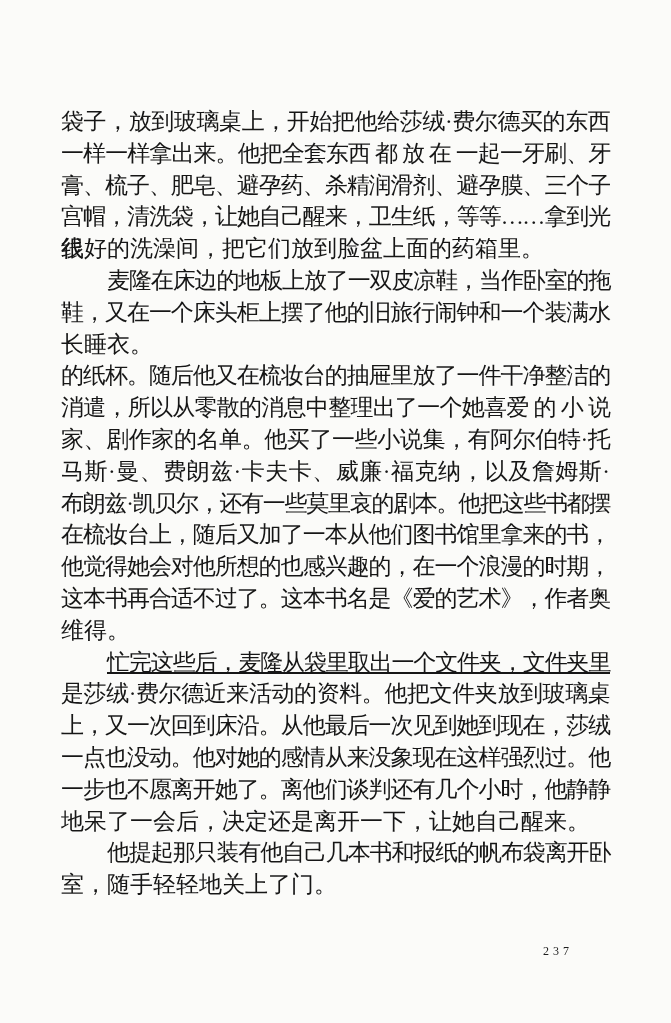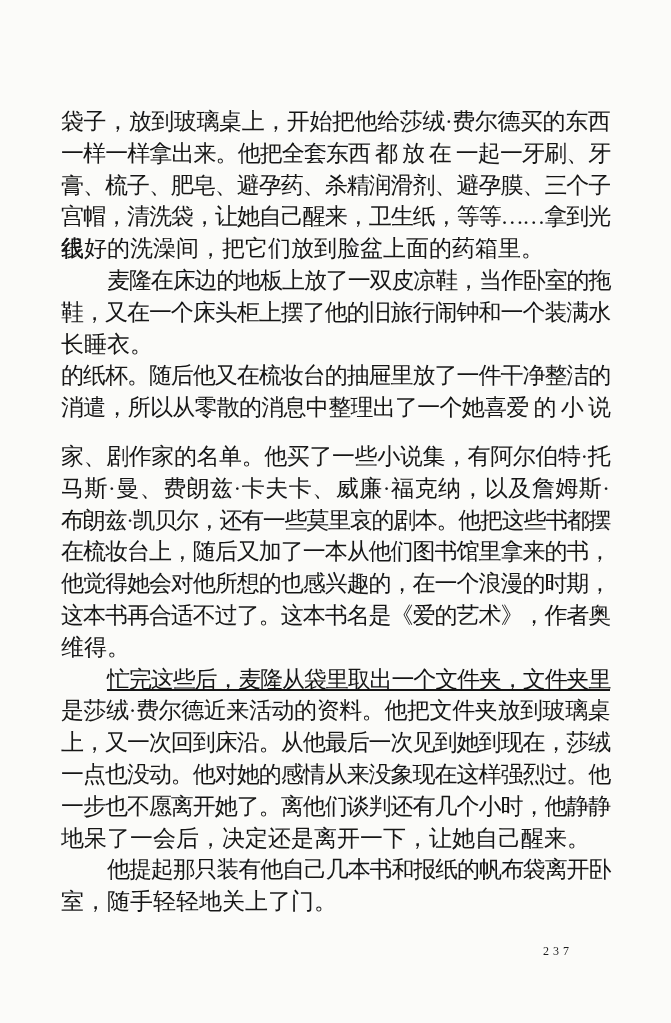--- a/index.html
+++ b/index.html
@@ -57,21 +57,21 @@
     <div class="line" style="letter-spacing: -1.34px;">膏、梳子、肥皂、避孕药、杀精润滑剂、避孕膜、三个子</div>
     <div class="line" style="letter-spacing: -1.34px;">宫帽，清洗袋，让她自己醒来，卫生纸，等等……拿到光线</div>
     <div class="line end" style="">很好的洗澡间，把它们放到脸盆上面的药箱里。</div>
 
     <div class="line indent" style="letter-spacing: -1.43043px;">麦隆在床边的地板上放了一双皮凉鞋，当作卧室的拖</div>
     <div class="line" style="letter-spacing: -1.34px;">鞋，又在一个床头柜上摆了他的旧旅行闹钟和一个装满水</div>
     <div class="line end" style="">长睡衣。</div>
     <div class="line" style="letter-spacing: -1.34px;">的纸杯。随后他又在梳妆台的抽屉里放了一件干净整洁的</div>
 
     <div class="line" style="letter-spacing: -1.04074px;">消遣，所以从零散的消息中整理出了一个她喜爱 的 小 说</div>
-    <div class="line" style="letter-spacing: -0.74px; margin-top: 17px;">家、剧作家的名单。他买了一些小说集，有阿尔伯特·托</div>
+    <div class="line" style="letter-spacing: -0.74px;">家、剧作家的名单。他买了一些小说集，有阿尔伯特·托</div>
     <div class="line" style="">马斯·曼、费朗兹·卡夫卡、威廉·福克纳，以及詹姆斯·</div>
     <div class="line" style="letter-spacing: -1.60769px;">布朗兹·凯贝尔，还有一些莫里哀的剧本。他把这些书都摆</div>
     <div class="line" style="letter-spacing: -1.34px;">在梳妆台上，随后又加了一本从他们图书馆里拿来的书，</div>
     <div class="line" style="letter-spacing: -1.34px;">他觉得她会对他所想的也感兴趣的，在一个浪漫的时期，</div>
     <div class="line" style="letter-spacing: -1.34px;">这本书再合适不过了。这本书名是《爱的艺术》，作者奥</div>
     <div class="line end" style="">维得。</div>
 
     <div class="line indent" style="letter-spacing: -1.43043px; text-decoration: underline;">忙完这些后，麦隆从袋里取出一个文件夹，文件夹里</div>
     <div class="line" style="letter-spacing: -0.74px;">是莎绒·费尔德近来活动的资料。他把文件夹放到玻璃桌</div>
     <div class="line" style="letter-spacing: -1.34px;">上，又一次回到床沿。从他最后一次见到她到现在，莎绒</div>

